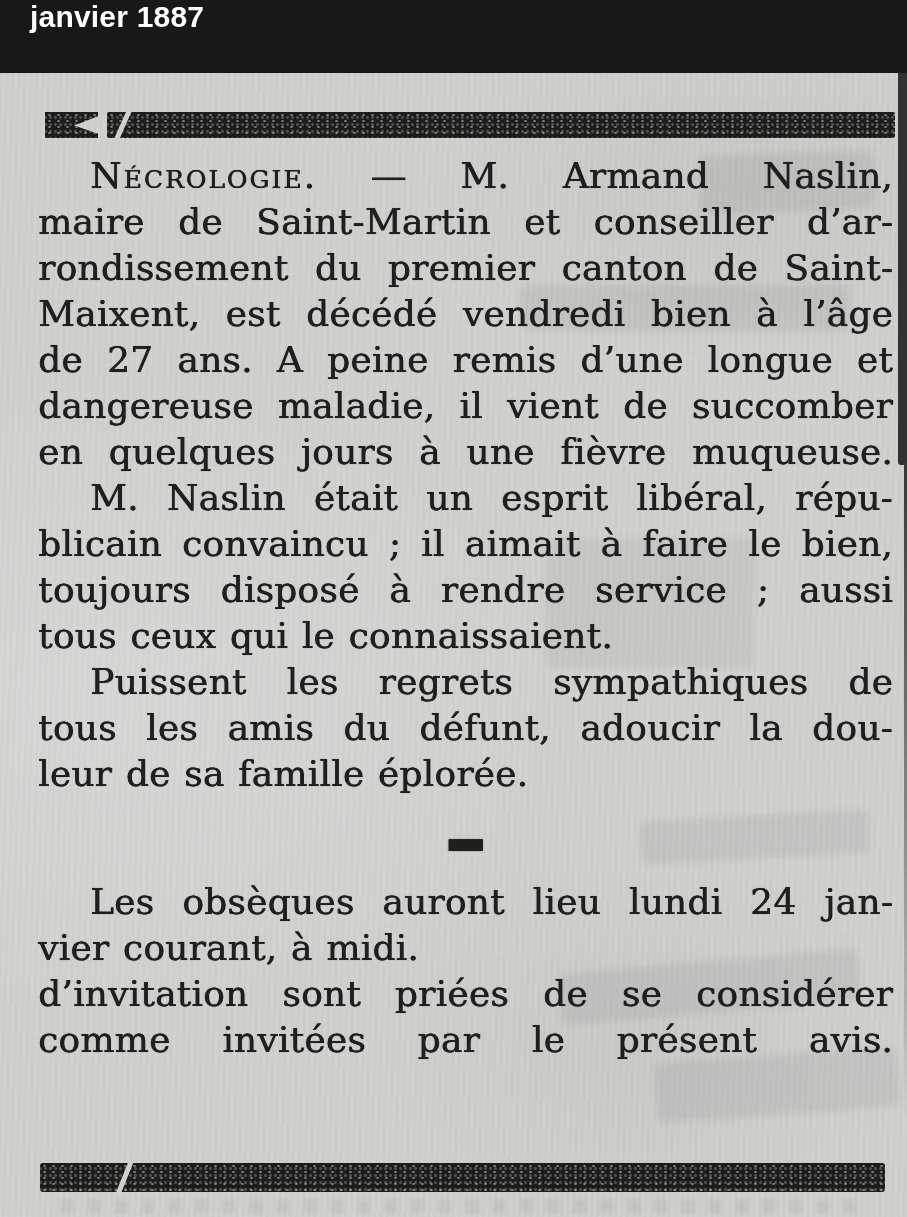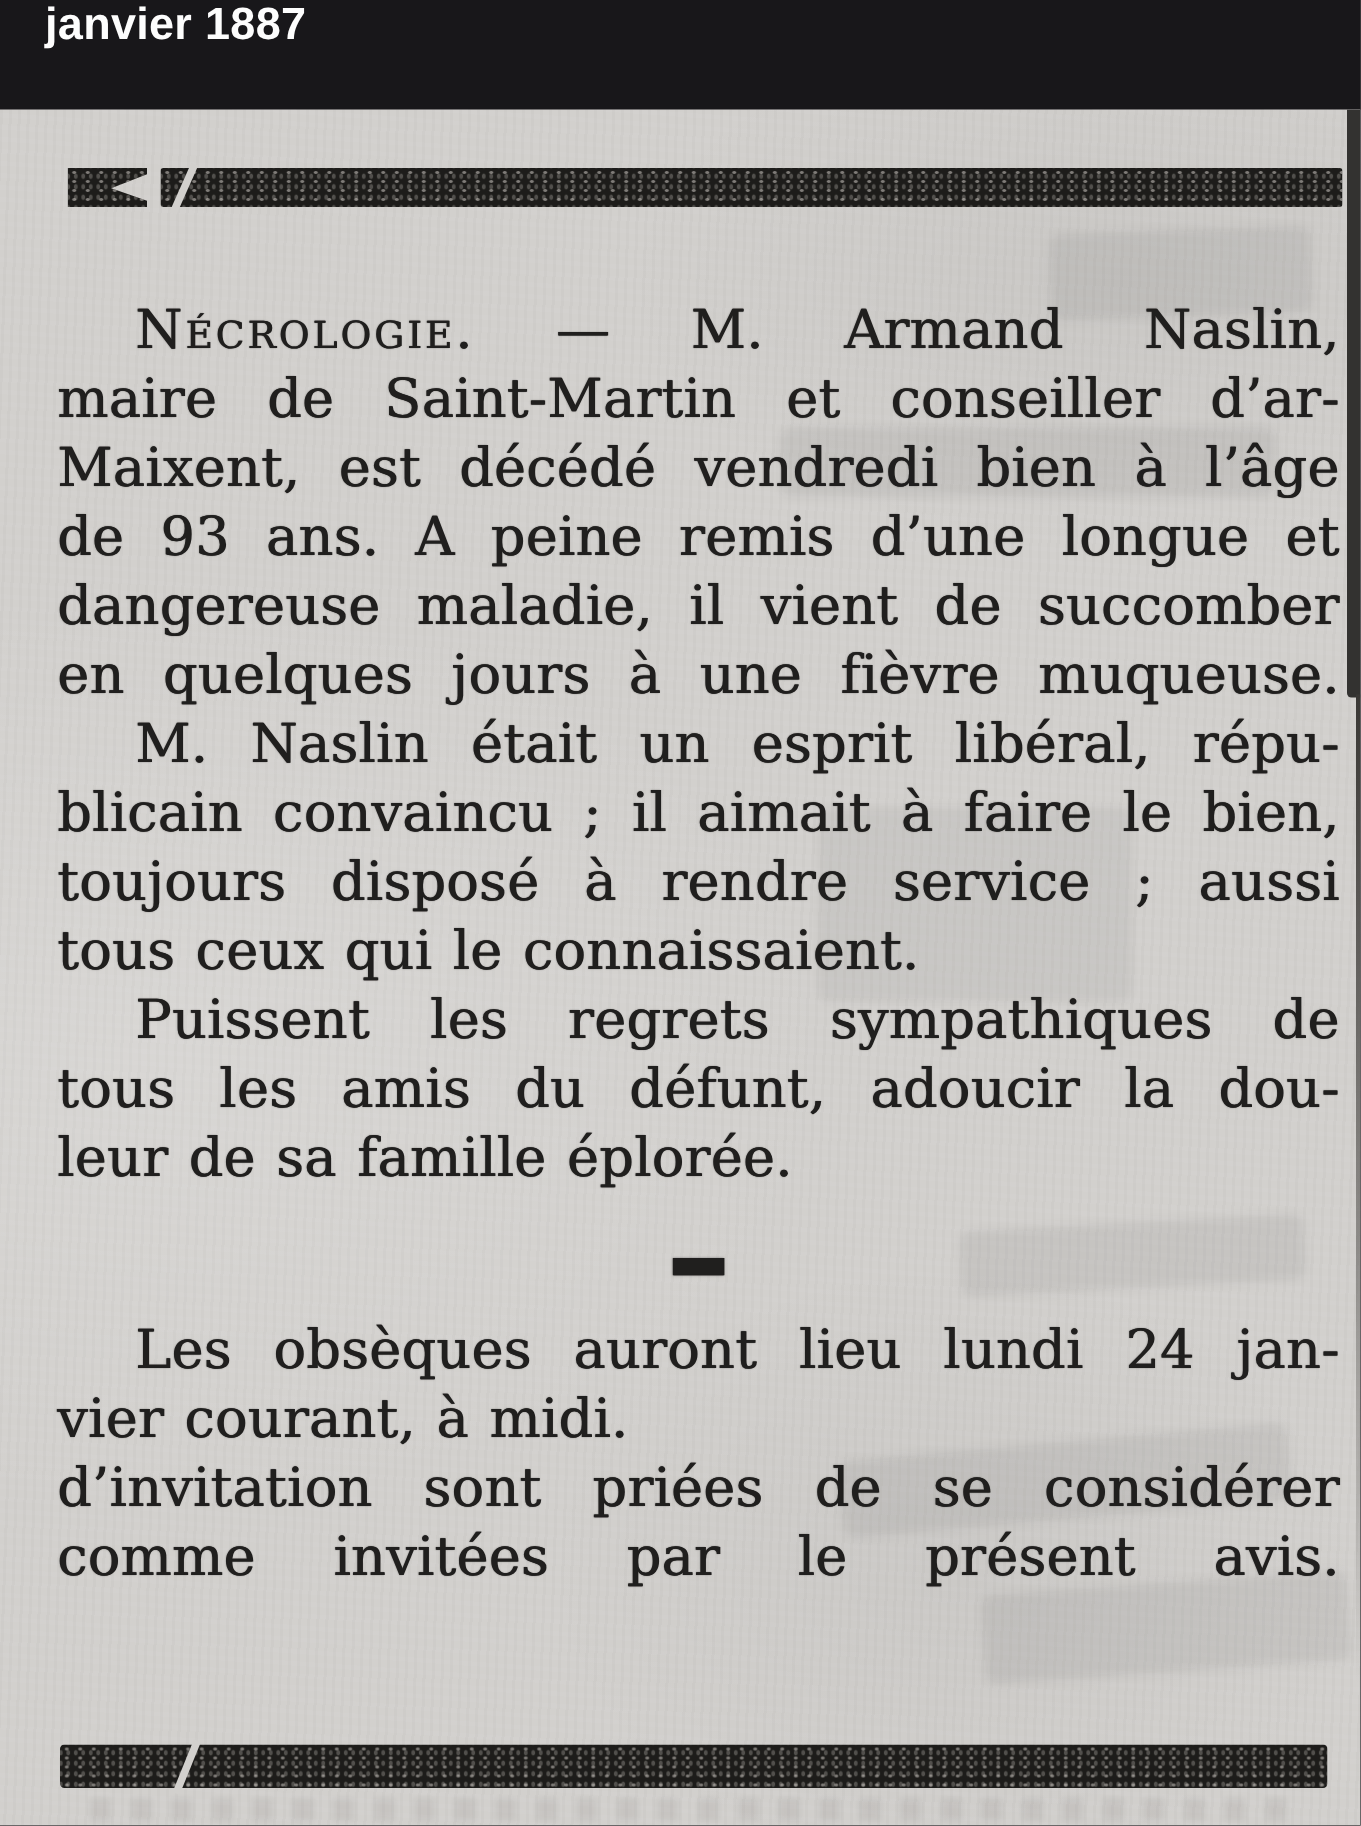--- a/index.html
+++ b/index.html
@@ -73,21 +73,20 @@
   .edge-b{position:absolute;right:0;top:390px;width:3px;height:660px;
     background:linear-gradient(#393734, rgba(57,55,52,0));}
 
   
   .article{
     position:absolute;left:38px;top:80px;width:855px;
     color:var(--ink);
     font-size:36px;line-height:46px;
     letter-spacing:.2px;word-spacing:2px;
     text-shadow:.5px 0 0 var(--ink), 0 0 1px rgba(32,31,30,.55);
-    margin-top:45px;
   }
   .line{text-align:justify;height:46px;white-space:nowrap;}
   .line.fill{text-align-last:justify;-moz-text-align-last:justify;white-space:normal;}
   .line.indent{text-indent:52px;}
   .headword{font-variant:small-caps;letter-spacing:2px;}
   .sep{height:82px;display:flex;align-items:center;justify-content:center;}
   .sep .dash{
     display:inline-block;font-weight:bold;font-size:38px;line-height:8px;
     transform:scaleY(2.6);letter-spacing:0;
   }
@@ -110,22 +109,23 @@
   <div class="header-notch"></div>
 
   <div class="paper">
 
     <div class="rule rule-top-left"></div>
     <div class="rule rule-top-main"></div>
 
     <div class="article">
       <div class="line fill indent"><span class="headword">Nécrologie.</span><span> — M. Armand Naslin,</span></div>
       <div class="line fill">maire de Saint-Martin et conseiller d’ar-</div>
+      <div class="line fill">rondissement du premier canton de Saint-</div>
       <div class="line fill">Maixent, est décédé vendredi bien à l’âge</div>
-      <div class="line fill">de 93 ans. A peine remis d’une longue et</div>
+      <div class="line fill">de 27 ans. A peine remis d’une longue et</div>
       <div class="line fill">dangereuse maladie, il vient de succomber</div>
       <div class="line fill">en quelques jours à une fièvre muqueuse.</div>
       <div class="line fill indent">M. Naslin était un esprit libéral, répu-</div>
       <div class="line fill">blicain convaincu ; il aimait à faire le bien,</div>
       <div class="line fill">toujours disposé à rendre service ; aussi</div>
       <div class="line">tous ceux qui le connaissaient.</div>
       <div class="line fill indent">Puissent les regrets sympathiques de</div>
       <div class="line fill">tous les amis du défunt, adoucir la dou-</div>
       <div class="line">leur de sa famille éplorée.</div>
 

